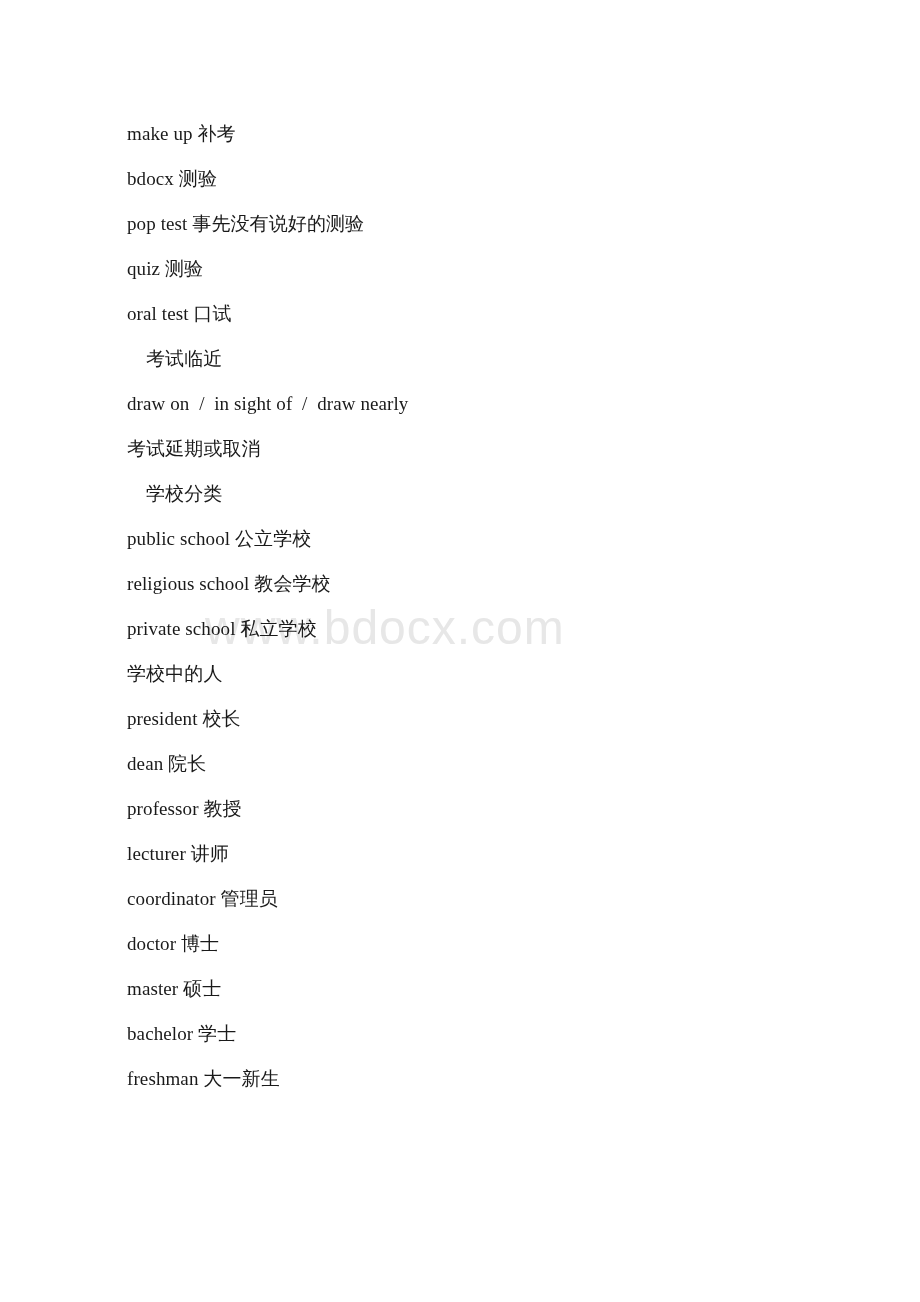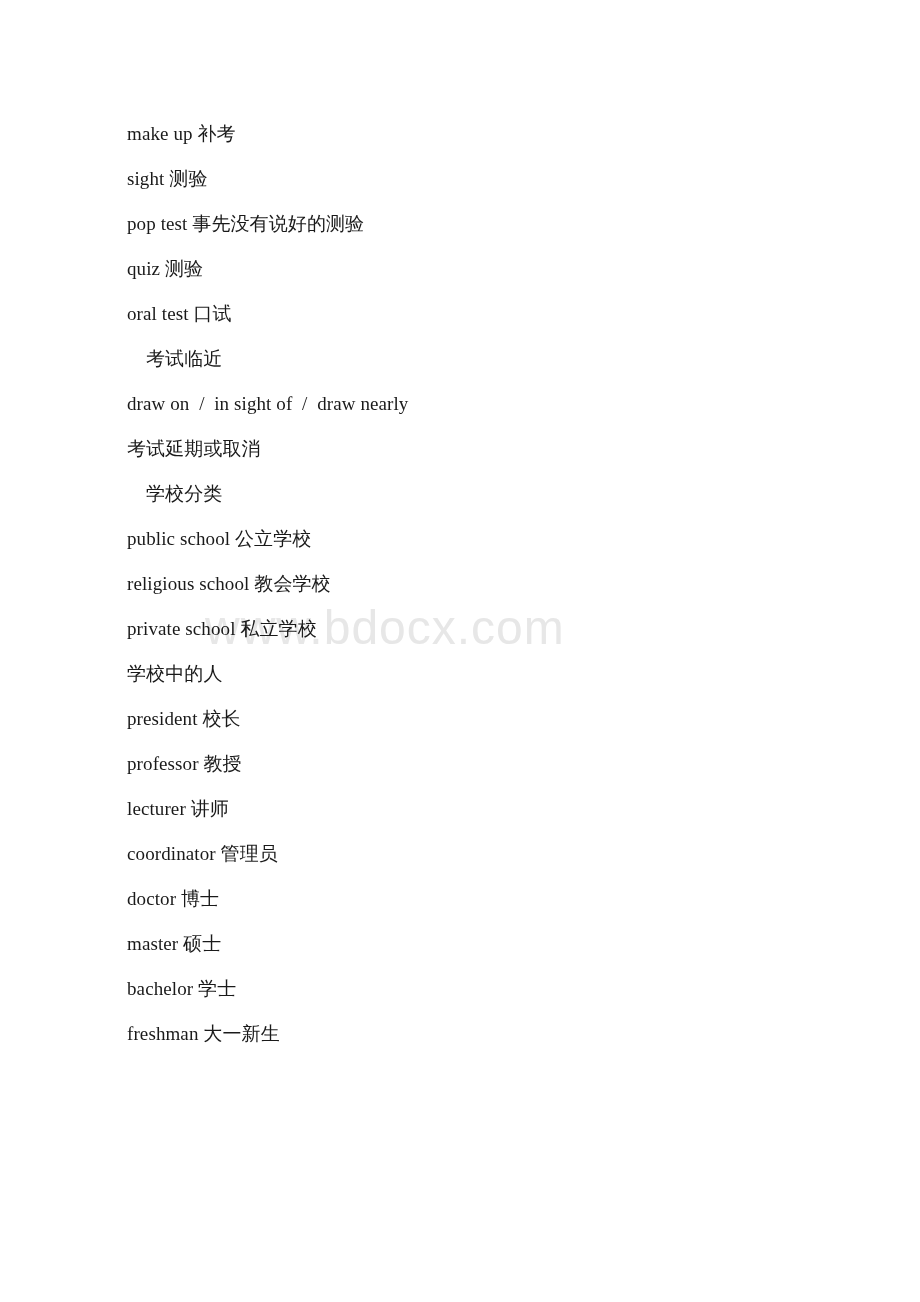--- a/index.html
+++ b/index.html
@@ -63,33 +63,34 @@
 </style>
 </head>
 <body>
 
 <div class="page">
 
   <div class="watermark">www.bdocx.com</div>
 
   <div class="content">
       <div class="line">make up 补考</div>
-      <div class="line">sight 测验</div>
+      <div class="line">bdocx 测验</div>
       <div class="line">pop test 事先没有说好的测验</div>
       <div class="line">quiz 测验</div>
       <div class="line">oral test 口试</div>
       <div class="line heading">考试临近</div>
       <div class="line">draw on  /  in sight of  /  draw nearly</div>
       <div class="line">考试延期或取消</div>
       <div class="line heading">学校分类</div>
       <div class="line">public school 公立学校</div>
       <div class="line">religious school 教会学校</div>
       <div class="line">private school 私立学校</div>
       <div class="line">学校中的人</div>
       <div class="line">president 校长</div>
+      <div class="line">dean 院长</div>
       <div class="line">professor 教授</div>
       <div class="line">lecturer 讲师</div>
       <div class="line">coordinator 管理员</div>
       <div class="line">doctor 博士</div>
       <div class="line">master 硕士</div>
       <div class="line">bachelor 学士</div>
       <div class="line">freshman 大一新生</div>
     </div>
 
 </div>

